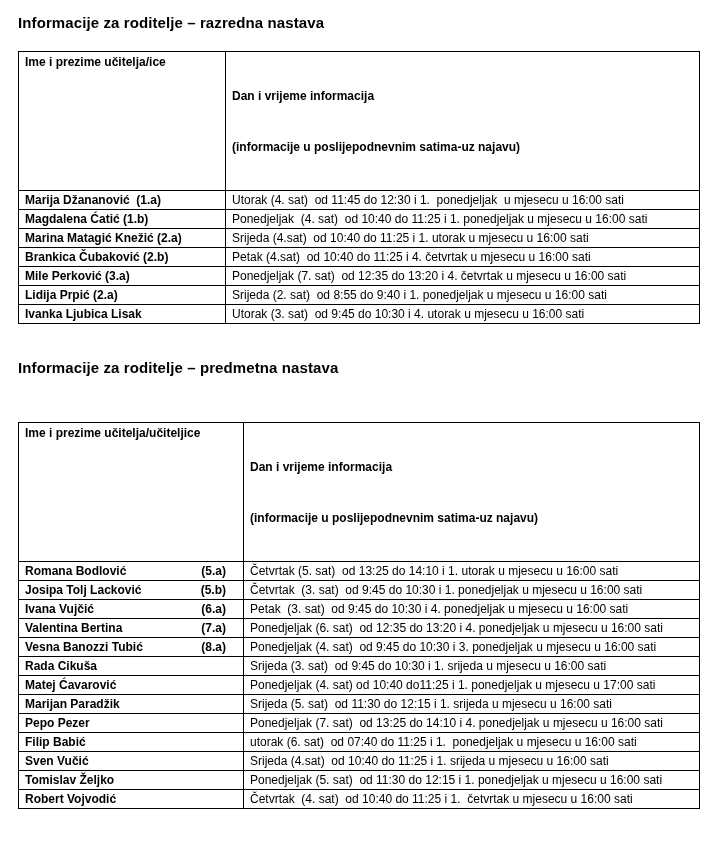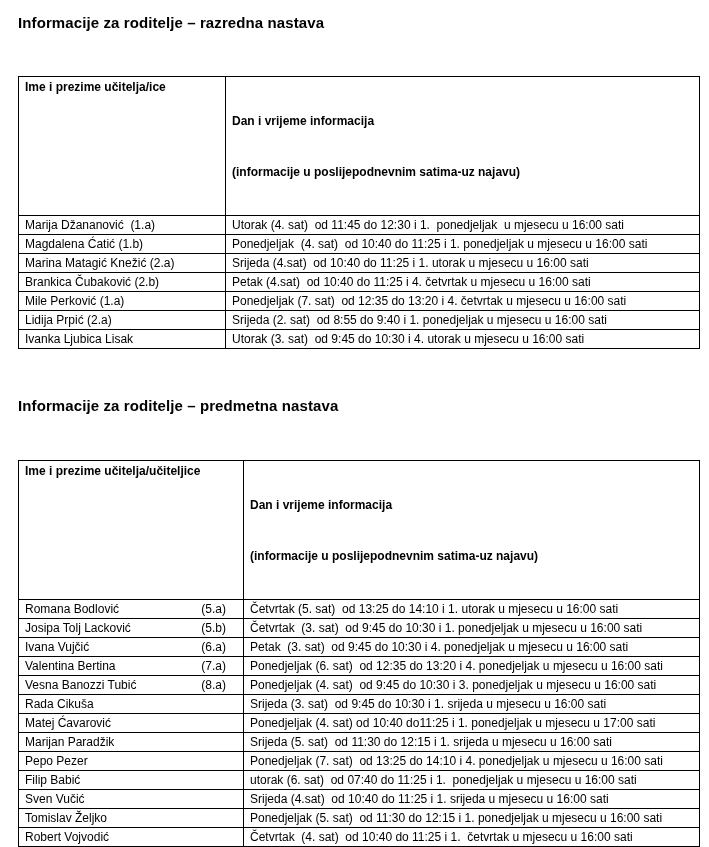--- a/index.html
+++ b/index.html
@@ -17,28 +17,28 @@
     background: #ffffff;
     overflow: hidden;
   }
   .title {
     font-size: 15px;
     font-weight: bold;
     line-height: 18px;
     margin: 0;
     letter-spacing: 0.1px;
   }
-  .title.second { margin-top: 48px; }
+  .title.second { margin-top: 35px; }
   table.info-table {
     border-collapse: collapse;
     table-layout: fixed;
     width: 682px;
     background: #ffffff;
   }
-  #table-razredna { margin-top: 44px; }
+  #table-razredna { margin-top: 19px; }
   #table-predmetna { margin-top: 45px; }
   table.info-table td, table.info-table th {
     border: 1px solid #000000;
     padding: 0 4px 0 6px;
     font-size: 12px;
     line-height: 17px;
     vertical-align: middle;
     overflow: hidden;
     text-align: left;
     font-weight: normal;
@@ -51,20 +51,21 @@
     padding-top: 2px;
   }
   table.info-table td { height: 18px; }
   #table-razredna .c1 { width: 196px; }
   #table-predmetna .c1 { width: 214px; }
   .namewrap {
     display: flex;
     justify-content: space-between;
     align-items: center;
     white-space: pre;
+    font-weight: bold;
   }
   .cls { padding-right: 13px; }
   .hdr2 div { white-space: pre; }
 </style>
 </head>
 <body>
 
 <div class="doc">
 
   <h1 class="title">Informacije za roditelje – razredna nastava</h1>
@@ -90,21 +91,21 @@
         </tr>
         <tr>
           <td class="c1"><div class="namewrap"><span>Marina Matagić Knežić (2.a)</span></div></td>
           <td class="c2">Srijeda (4.sat)  od 10:40 do 11:25 i 1. utorak u mjesecu u 16:00 sati</td>
         </tr>
         <tr>
           <td class="c1"><div class="namewrap"><span>Brankica Čubaković (2.b)</span></div></td>
           <td class="c2">Petak (4.sat)  od 10:40 do 11:25 i 4. četvrtak u mjesecu u 16:00 sati</td>
         </tr>
         <tr>
-          <td class="c1"><div class="namewrap"><span>Mile Perković (1.a)</span></div></td>
+          <td class="c1"><div class="namewrap"><span>Mile Perković (3.a)</span></div></td>
           <td class="c2">Ponedjeljak (7. sat)  od 12:35 do 13:20 i 4. četvrtak u mjesecu u 16:00 sati</td>
         </tr>
         <tr>
           <td class="c1"><div class="namewrap"><span>Lidija Prpić (2.a)</span></div></td>
           <td class="c2">Srijeda (2. sat)  od 8:55 do 9:40 i 1. ponedjeljak u mjesecu u 16:00 sati</td>
         </tr>
         <tr>
           <td class="c1"><div class="namewrap"><span>Ivanka Ljubica Lisak</span></div></td>
           <td class="c2">Utorak (3. sat)  od 9:45 do 10:30 i 4. utorak u mjesecu u 16:00 sati</td>
         </tr>

